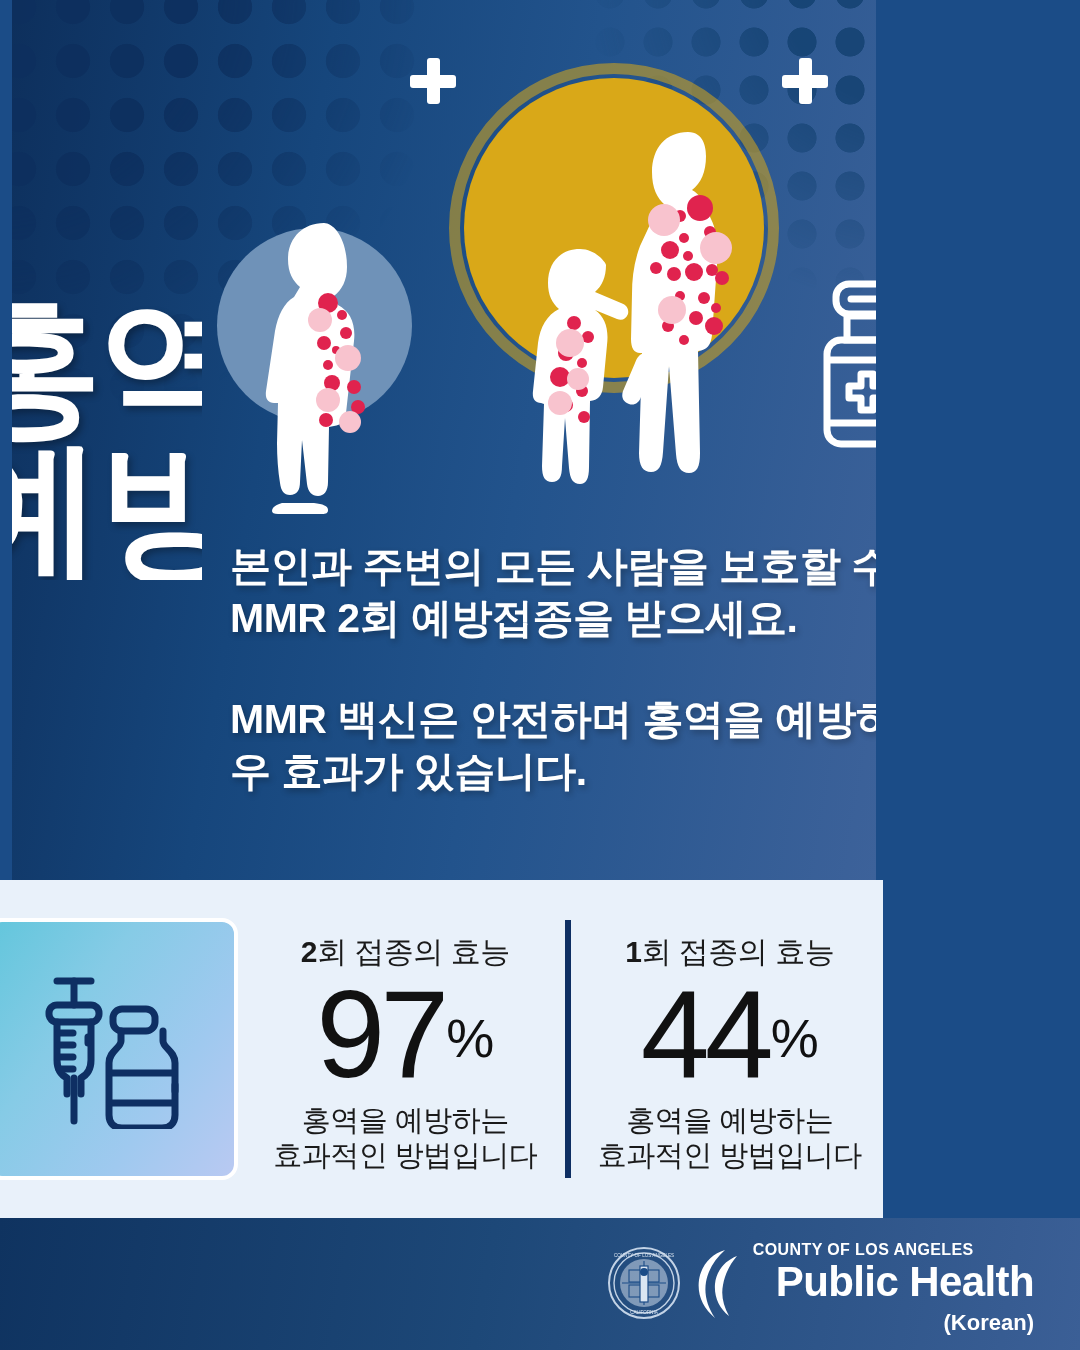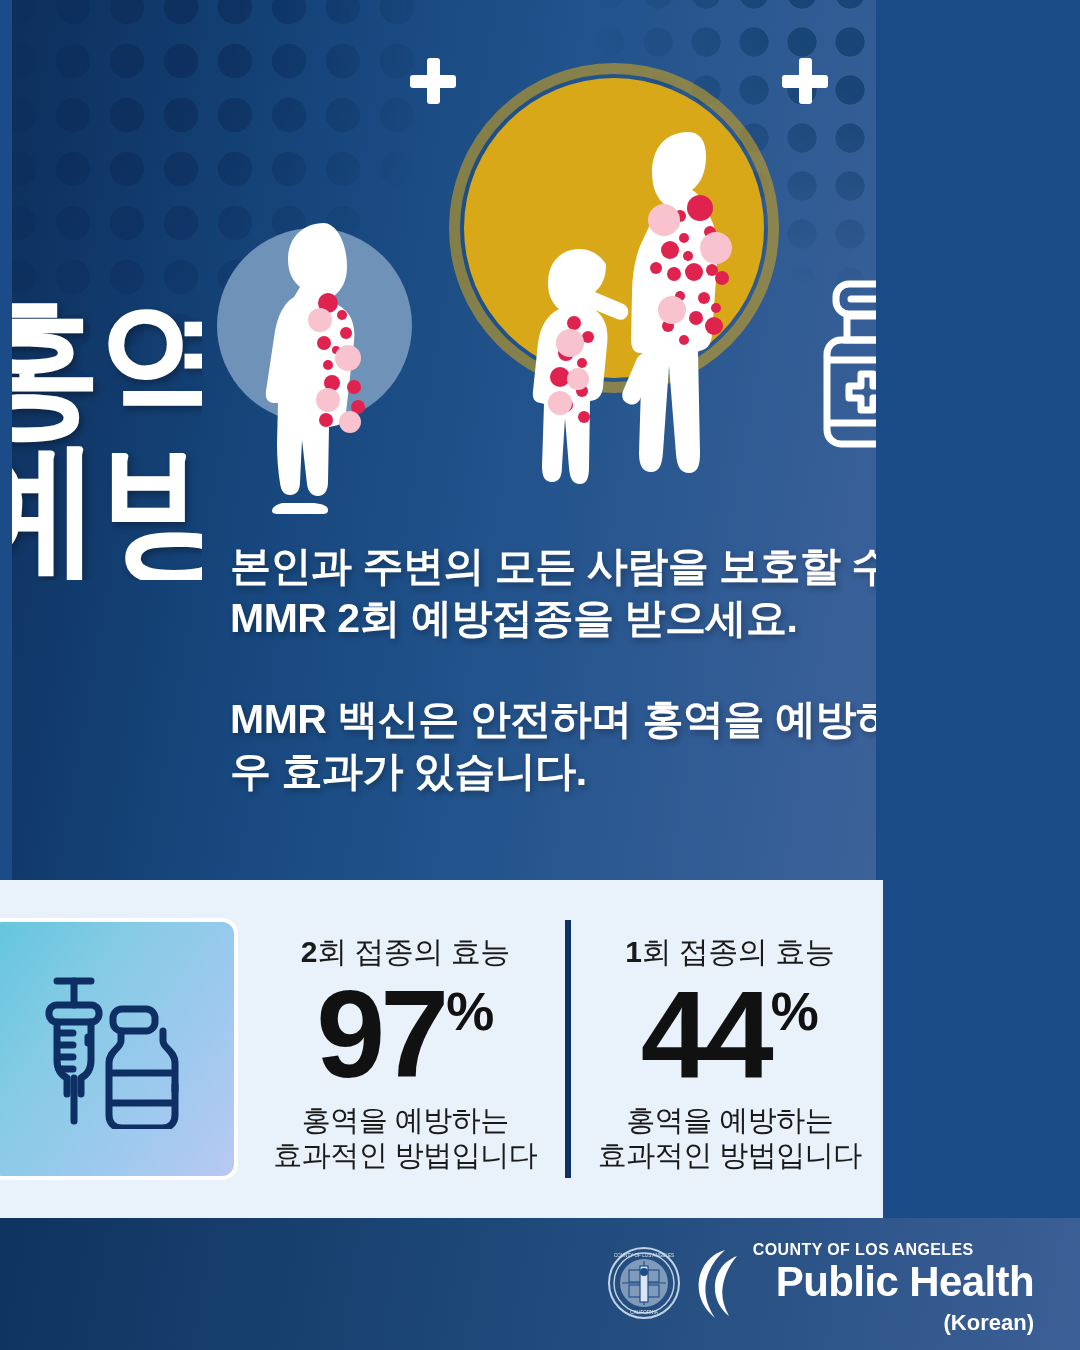--- a/index.html
+++ b/index.html
@@ -95,22 +95,22 @@
   .stat-cols {
     position:absolute; left:252px; top:0; right:0; height:338px;
     display:flex; align-items:center;
   }
   .stat-col { flex:1; text-align:center; padding-top:6px; }
   .stat-head {
     font-size:30px; color:#1a1a1a; letter-spacing:-.5px; margin-bottom:4px;
   }
   .stat-head b { font-weight:bold; }
   .stat-num {
-    font-weight:bold; color:#111111; line-height:.92; letter-spacing:-5px;
-    display:flex; align-items:flex-start; justify-content:center;
+    font-weight:normal; color:#111111; line-height:.92; letter-spacing:-5px;
+    display:flex; align-items:center; justify-content:center;
   }
   .stat-num .n { font-size:124px; }
   .stat-num .pct { font-size:54px; letter-spacing:0; margin-top:10px; margin-left:2px; }
   .stat-sub {
     font-size:29px; color:#1a1a1a; line-height:1.18; margin-top:12px; letter-spacing:-.5px;
   }
   .divider {
     width:6px; height:258px; background:#0e2f63; flex:0 0 6px; margin:0 6px;
   }
 

